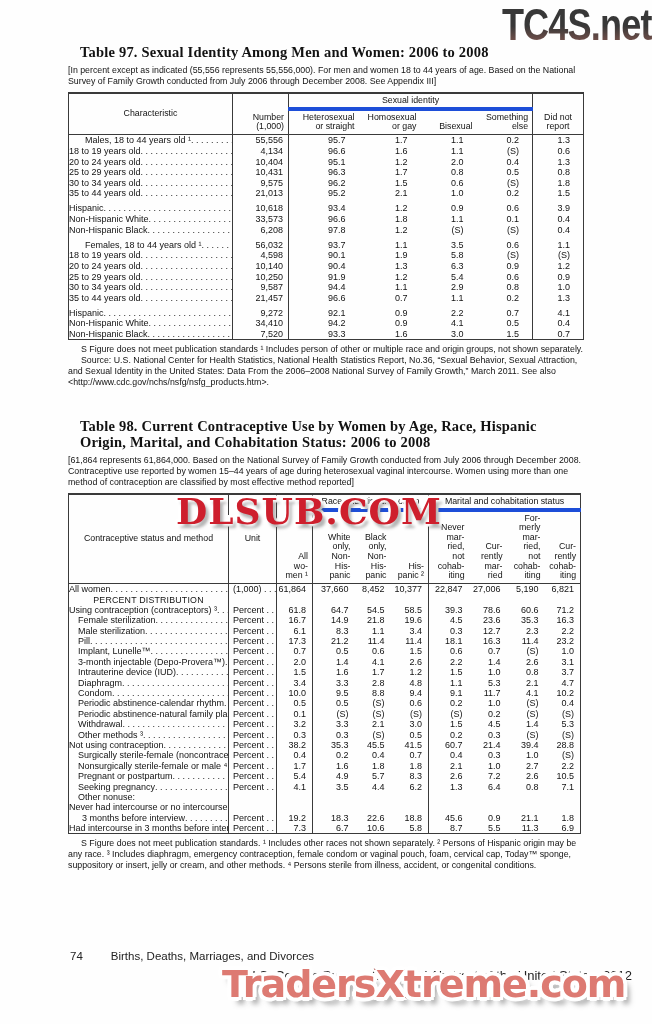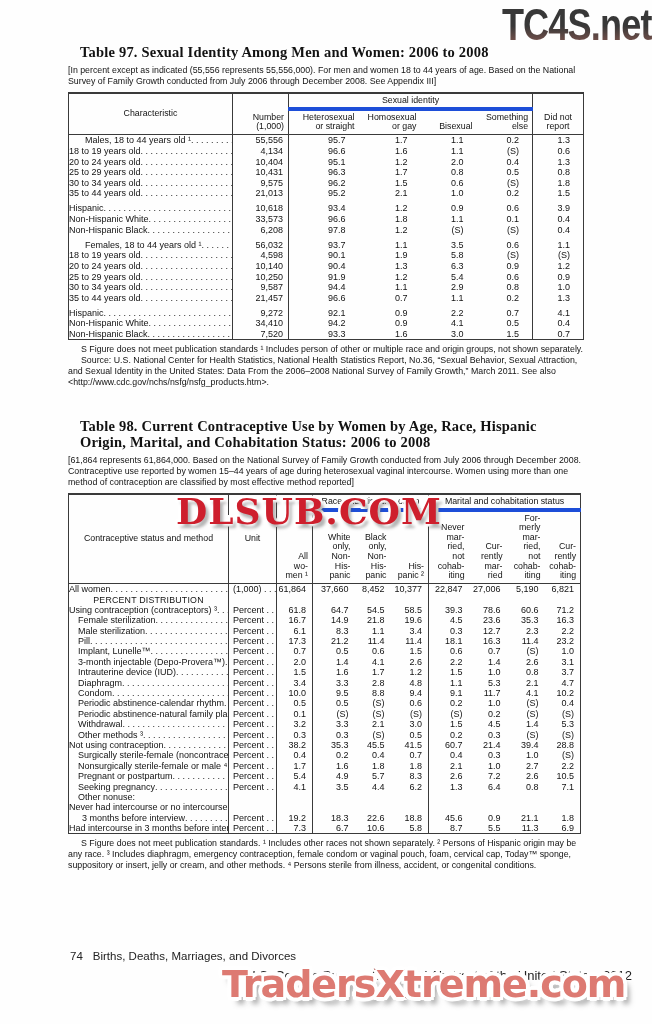--- a/index.html
+++ b/index.html
@@ -41,21 +41,21 @@
   .t98 .ind1 .lw{padding-left:9px;}
   .t98 .ind2 .lw{padding-left:13px;}
   tr.b{font-weight:bold;}
   tr.gap td{height:4.5px;}
   td.sec{text-align:center;font-size:8.8px;letter-spacing:.2px;}
   td.unit{padding-left:4px;white-space:nowrap;overflow:hidden;}
 
   .gap28{height:30px;}
 
   .footer-line{position:absolute;left:70px;top:950px;font-size:11.5px;color:#222;}
-  .footer-line .num{margin-right:10px;}
+  .footer-line .num{margin-right:28px;}
   .credit{position:absolute;right:20px;top:968px;font-size:13px;color:#222;}
 
   .wm{position:absolute;pointer-events:none;}
   .wm-top{top:0px;right:0px;font-family:"Liberation Sans",sans-serif;font-weight:bold;font-size:44px;
           letter-spacing:-1px;transform:scaleX(.82);transform-origin:100% 0;
           background:linear-gradient(#383838 52%,#8a5a52 95%);
           -webkit-background-clip:text;background-clip:text;color:transparent;}
   .wm-mid{left:176px;top:490px;font-family:"DejaVu Serif",serif;font-weight:bold;font-size:36px;
           color:#ce1f2d;-webkit-text-stroke:5px #ffffff;paint-order:stroke fill;
           text-shadow:3px 4px 3px rgba(90,90,90,.45);letter-spacing:1px;}

